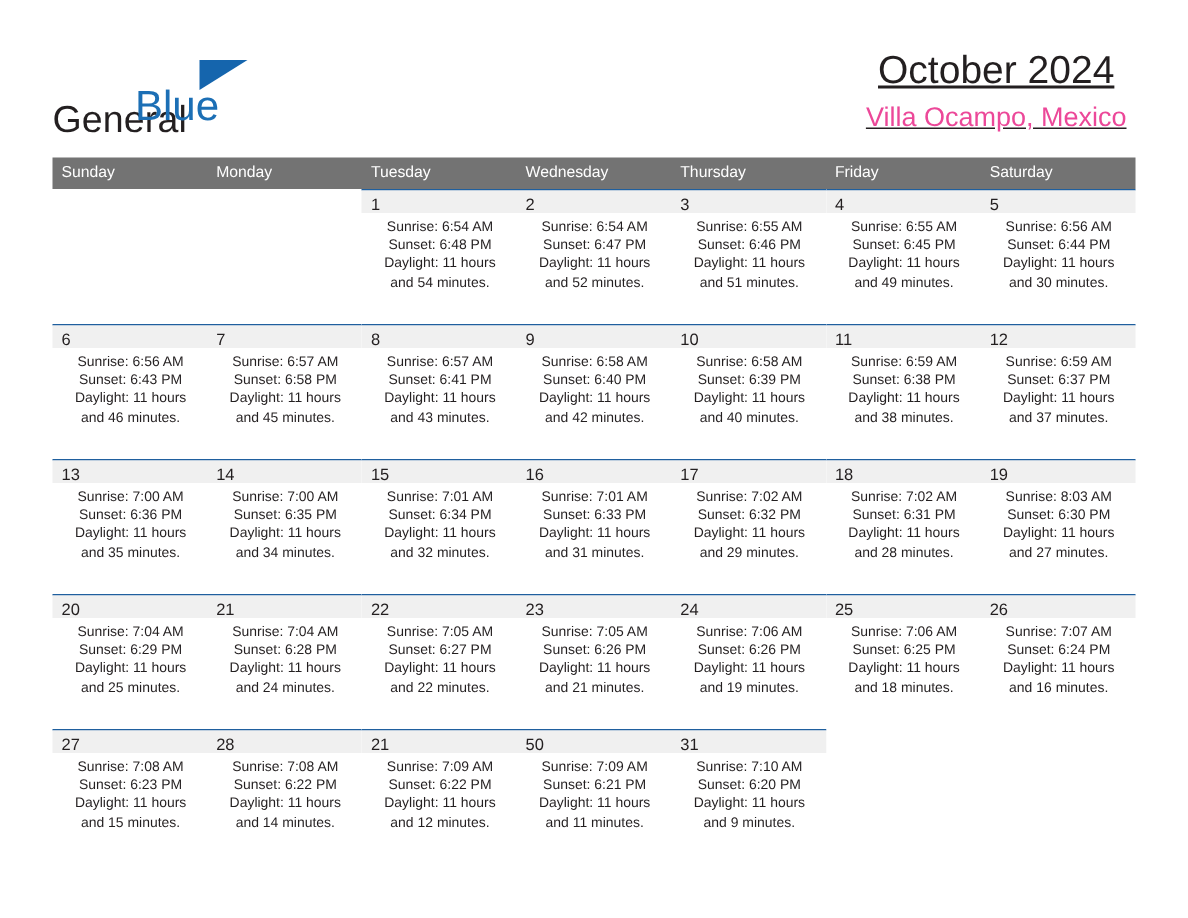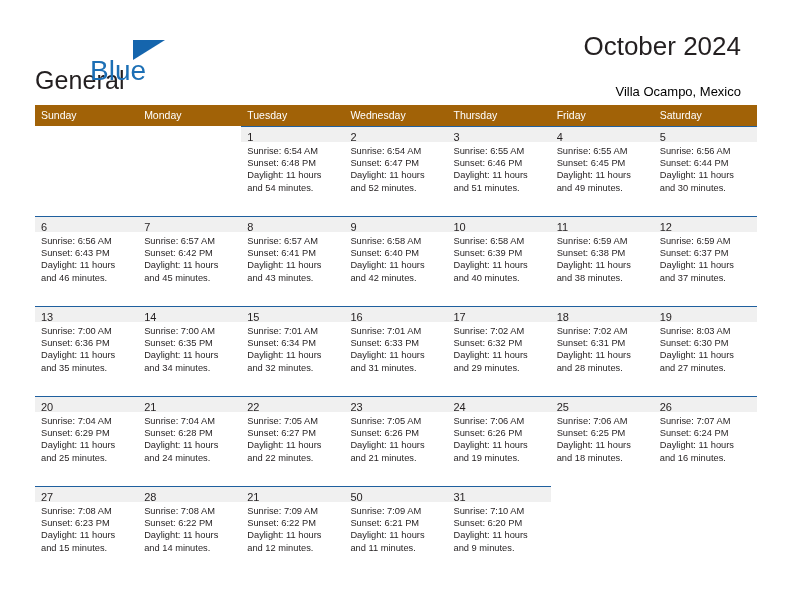--- a/index.html
+++ b/index.html
@@ -63,51 +63,52 @@
     left: 98px;
     top: 6px;
     width: 0;
     height: 0;
     border-left: 32px solid #1565ad;
     border-bottom: 20px solid transparent;
   }
 
   .titles {
     position: absolute;
-    right: 16px;
+    right: 6px;
     top: 0;
-    text-align: right;
+    text-align: center;
+    text-decoration: underline;
   }
   .cal-title {
     font-size: 26px;
     line-height: 32px;
     color: #231f20;
     font-weight: normal;
     margin: 0;
     white-space: nowrap;
   }
   .cal-subtitle {
-    font-size: 13px;
+    font-size: 18px;
     line-height: 20px;
-    color: #000000;
-    margin: 20px 0 0 0;
+    color: #ec4899;
+    margin: 6px 0 0 0;
     white-space: nowrap;
   }
 
   
   .calendar {
     position: absolute;
     left: 35px;
     top: 105px;
     width: 722px;
   }
 
   .weekday-row {
     display: flex;
-    background: #a16207;
+    background: #737373;
     height: 21px;
   }
   .weekday-cell {
     flex: 0 0 103.14px;
     width: 103.14px;
     box-sizing: border-box;
     padding-left: 6px;
     color: #ffffff;
     font-size: 10.5px;
     line-height: 21px;
@@ -138,20 +139,21 @@
     box-sizing: border-box;
     padding-left: 6px;
   }
   .daynum {
     font-size: 11px;
     line-height: 15px;
     color: #231f20;
   }
   .day-details {
     padding: 3px 5px 0 6px;
+    text-align: center;
   }
   .detail-line {
     font-size: 9.3px;
     line-height: 12.2px;
     color: #231f20;
     white-space: nowrap;
   }
 </style>
 </head>
 <body>
@@ -244,21 +246,21 @@
               <div class="detail-line">Sunrise: 6:56 AM</div>
               <div class="detail-line">Sunset: 6:43 PM</div>
               <div class="detail-line">Daylight: 11 hours</div>
               <div class="detail-line">and 46 minutes.</div>
             </div>
           </div>
           <div class="day-cell filled">
             <div class="daynum-band"><span class="daynum">7</span></div>
             <div class="day-details">
               <div class="detail-line">Sunrise: 6:57 AM</div>
-              <div class="detail-line">Sunset: 6:42 PM</div>
+              <div class="detail-line">Sunset: 6:58 PM</div>
               <div class="detail-line">Daylight: 11 hours</div>
               <div class="detail-line">and 45 minutes.</div>
             </div>
           </div>
           <div class="day-cell filled">
             <div class="daynum-band"><span class="daynum">8</span></div>
             <div class="day-details">
               <div class="detail-line">Sunrise: 6:57 AM</div>
               <div class="detail-line">Sunset: 6:41 PM</div>
               <div class="detail-line">Daylight: 11 hours</div>

